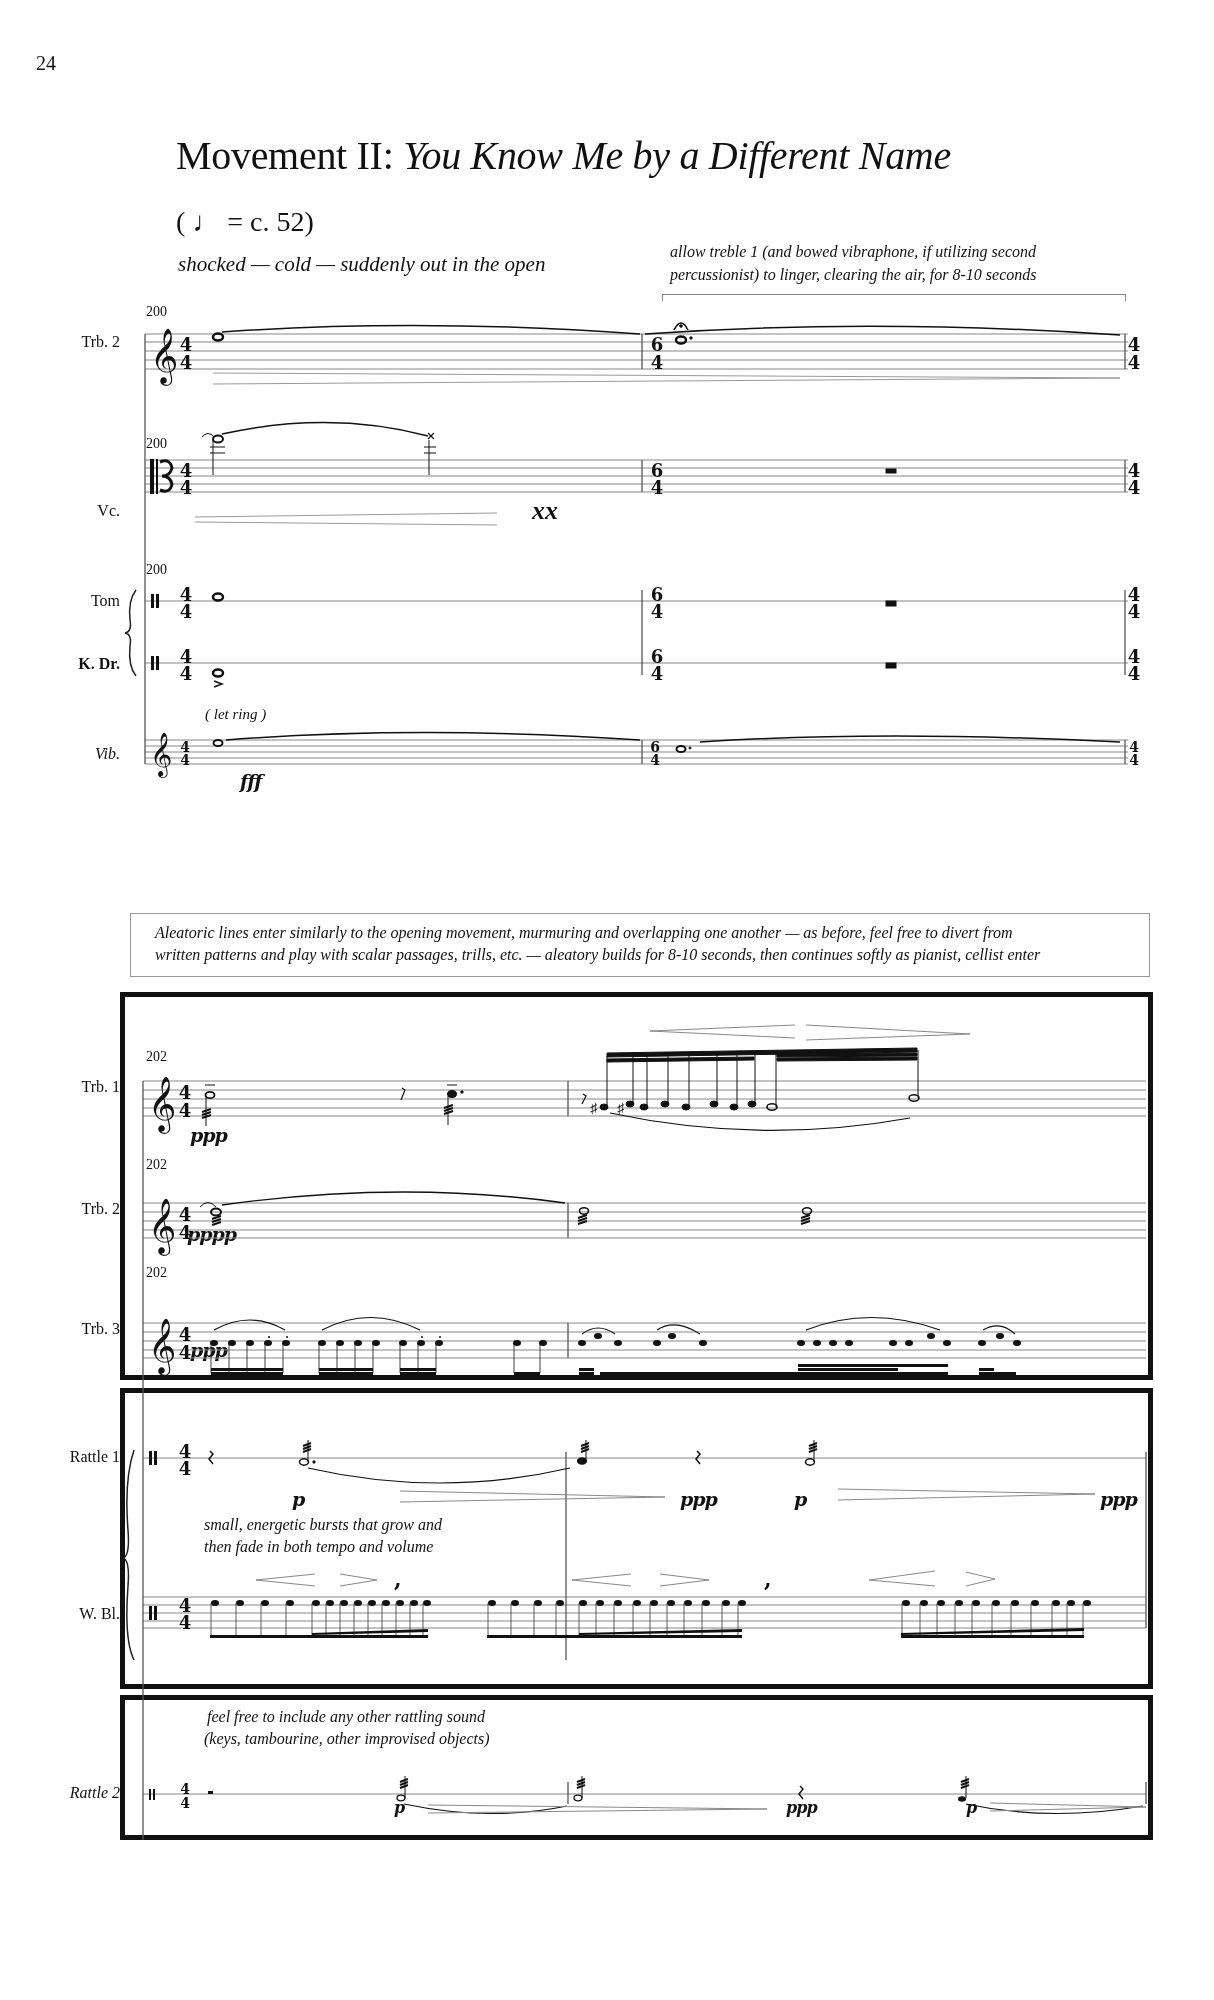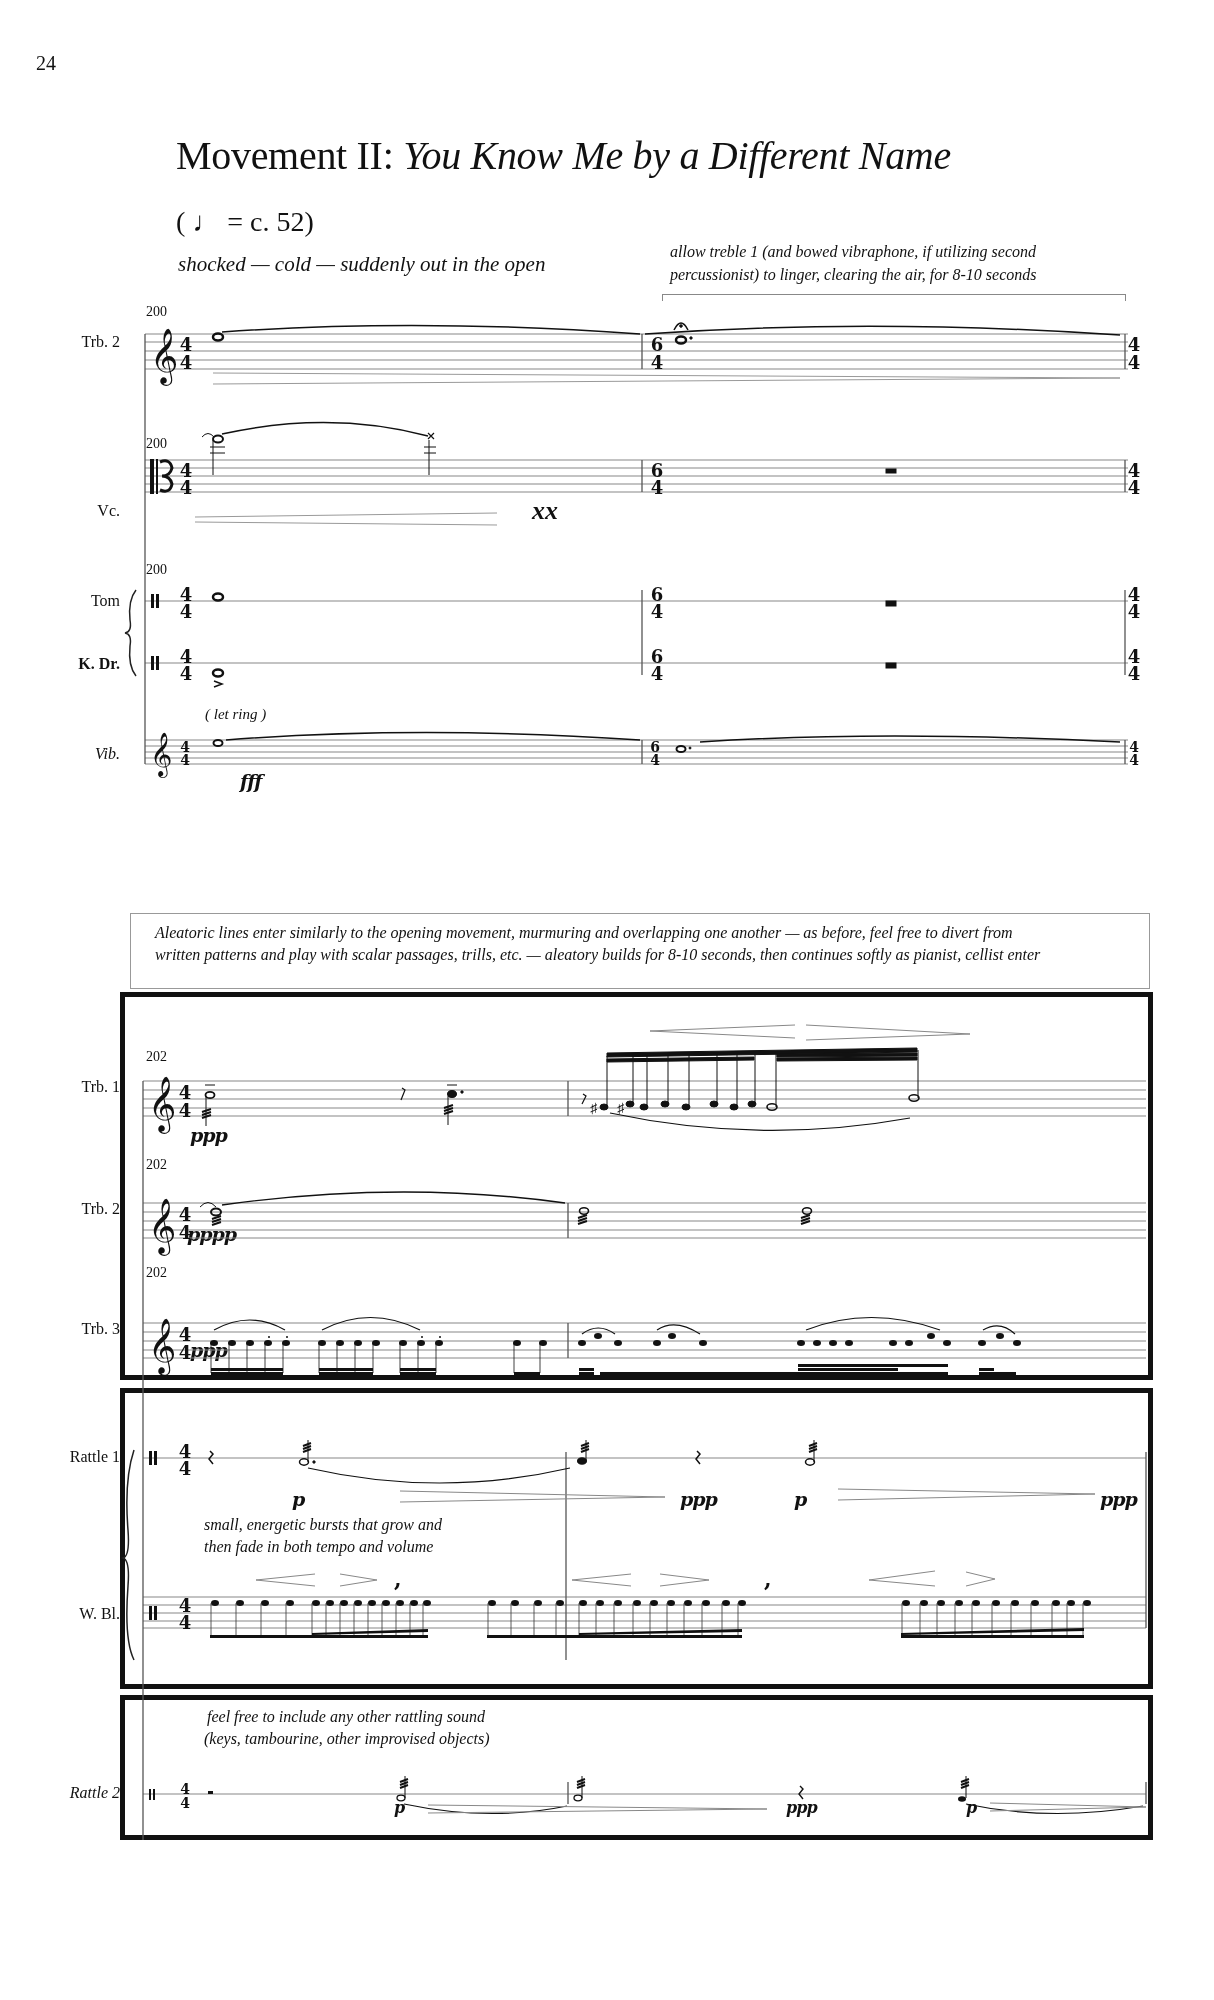--- a/index.html
+++ b/index.html
@@ -11,21 +11,21 @@
   .tempo { left:176px; top:206px; font-size:28px; white-space:nowrap; }
   .expr { left:178px; top:252px; font-size:21px; font-style:italic; white-space:nowrap; }
   .perf-note { left:670px; top:240px; font-size:16px; font-style:italic; line-height:23px; width:460px; }
   .bracket { left:662px; top:294px; width:462px; height:6px; border-top:1.5px solid #888; border-left:1.5px solid #888; border-right:1.5px solid #888; }
   .instr { font-size:16px; text-align:right; width:80px; }
   .instr.it { font-style:italic; }
   .mnum { font-size:14px; }
   .dyn { font-style:italic; font-weight:bold; font-size:19px; font-family:"DejaVu Serif", serif; letter-spacing:-1px; }
   .ital-note { font-style:italic; font-size:16px; line-height:22px; white-space:nowrap; }
   .box { border:5px solid #111; box-sizing:border-box; }
-  .alea-box { left:130px; top:913px; width:1020px; height:76px; border:1.5px solid #999; box-sizing:border-box; font-size:16px; font-style:italic; line-height:22px; padding:8px 0 0 24px; white-space:nowrap; }
+  .alea-box { left:130px; top:913px; width:1020px; height:64px; border:1.5px solid #999; box-sizing:border-box; font-size:16px; font-style:italic; line-height:22px; padding:8px 0 0 24px; white-space:nowrap; }
   svg.score { position:absolute; left:0; top:0; }
 </style>
 </head>
 <body>
 
 <div class="abs page-number">24</div>
 <div class="abs title"><span>Movement II: </span><span class="it">You Know Me by a Different Name</span></div>
 <div class="abs tempo">( ♩ = c. 52)</div>
 <div class="abs expr">shocked — cold — suddenly out in the open</div>
 <div class="abs perf-note">

